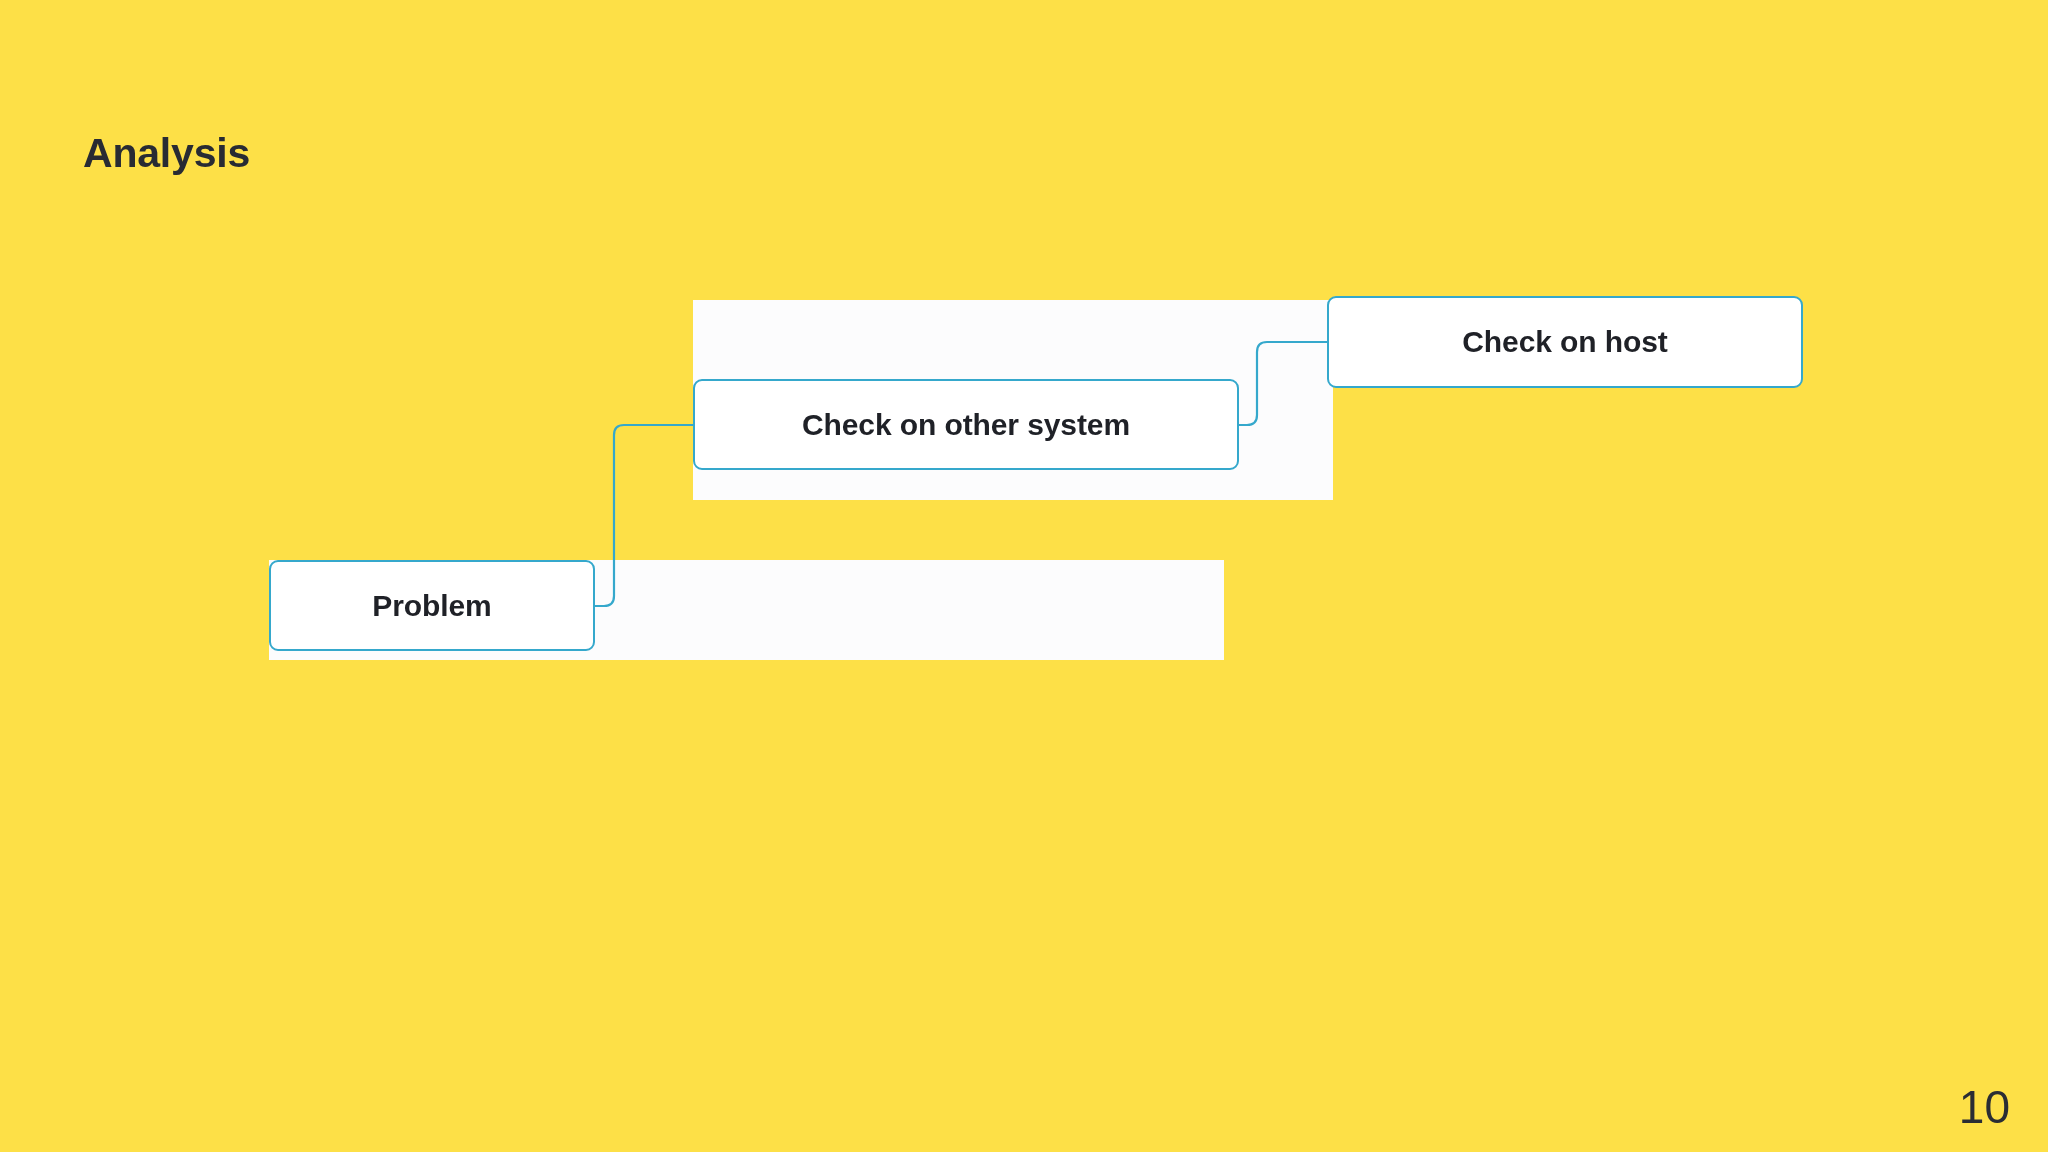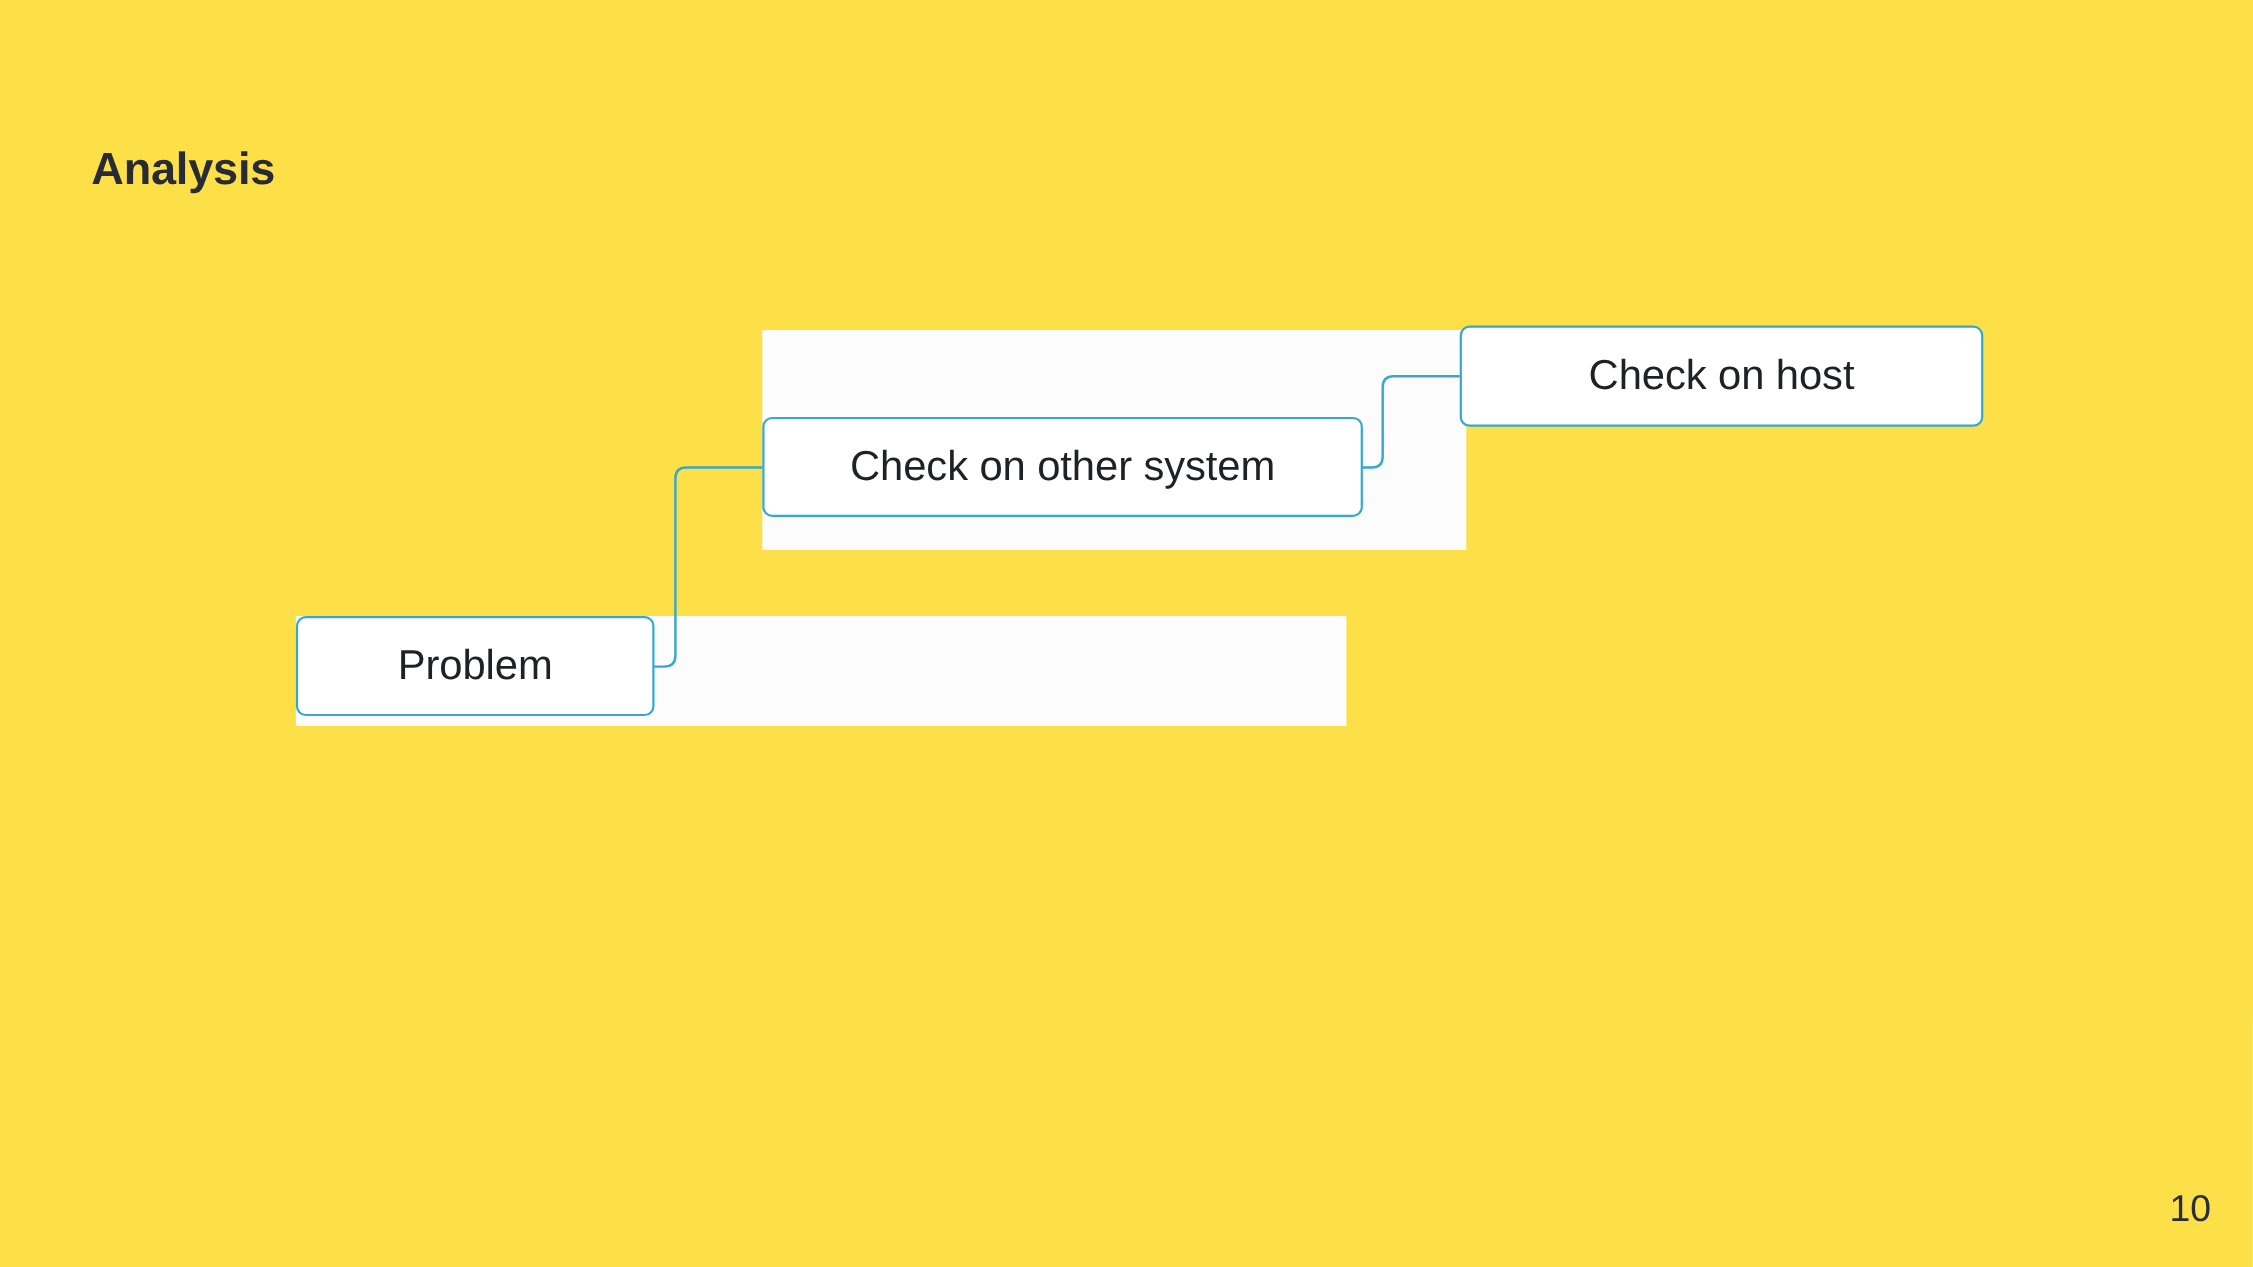--- a/index.html
+++ b/index.html
@@ -28,21 +28,21 @@
     font-size: 41px;
     font-weight: bold;
     color: #282b33;
     letter-spacing: -0.2px;
     white-space: nowrap;
   }
   #page-number {
     position: absolute;
     right: 38px;
     top: 1080px;
-    font-size: 34px;
+    font-size: 46px;
     font-weight: normal;
     color: #2a2d34;
     white-space: nowrap;
   }
   #diagram-canvas {
     position: absolute;
     left: 0;
     top: 0;
     width: 2048px;
     height: 1152px;
@@ -59,22 +59,22 @@
     position: absolute;
     box-sizing: border-box;
     background: #ffffff;
     border: 2.2px solid #35a8cc;
     border-radius: 9px;
     display: flex;
     align-items: center;
     justify-content: center;
   }
   .node-label {
-    font-size: 38px;
-    font-weight: normal;
+    font-size: 30px;
+    font-weight: bold;
     color: #1f2127;
     letter-spacing: -0.1px;
     white-space: nowrap;
     text-align: center;
   }
   #node-problem {
     left: 269px;
     top: 560px;
     width: 326px;
     height: 91px;

